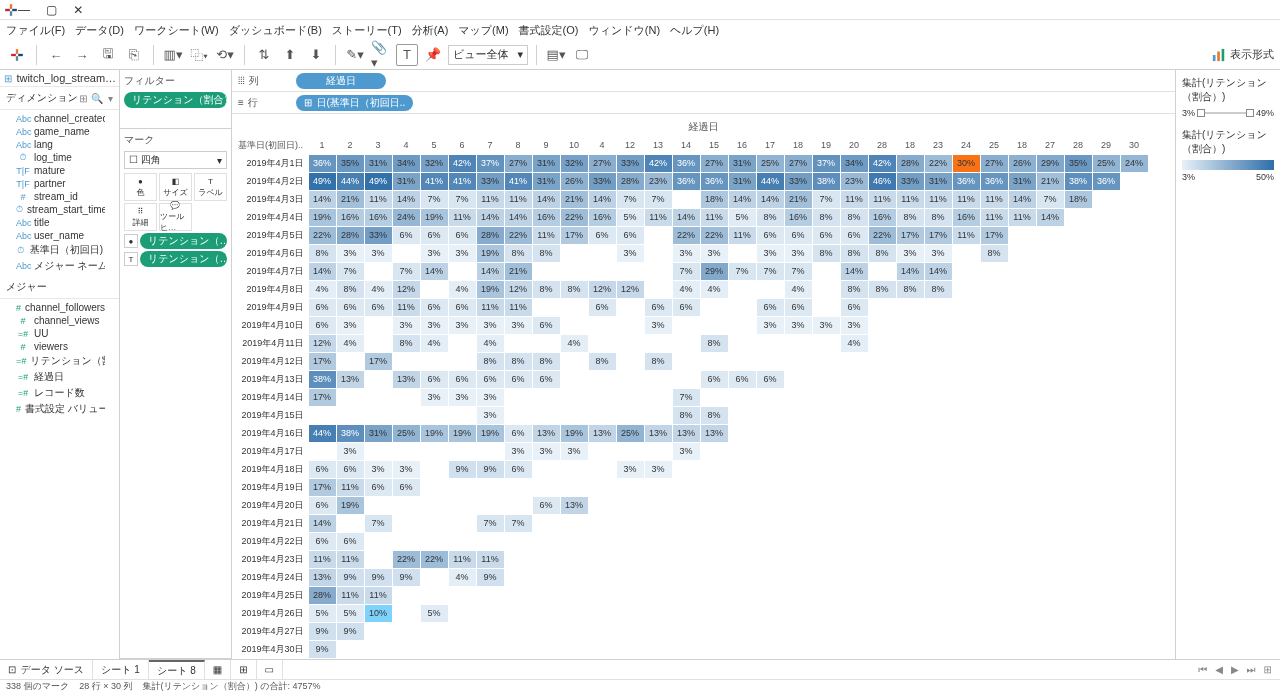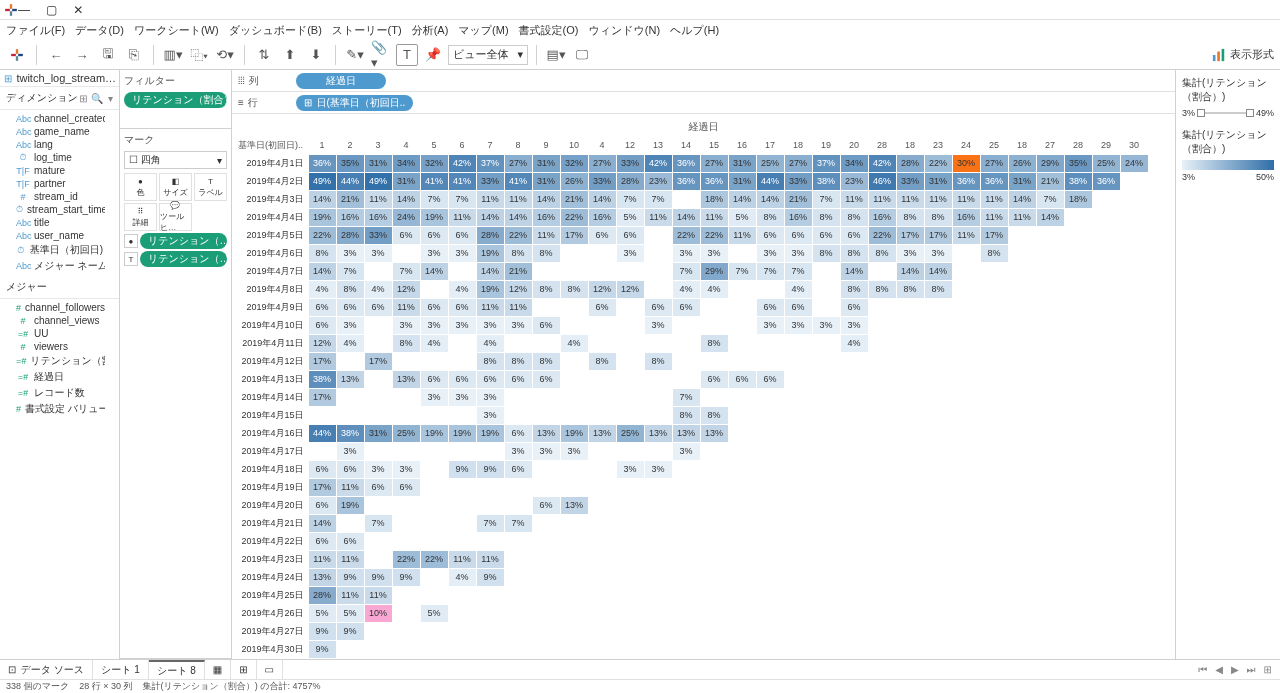--- a/index.html
+++ b/index.html
@@ -1228,21 +1228,21 @@
               <td class="cell"></td>
               <td class="cell"></td>
               <td class="cell"></td>
             </tr>
           </tbody>
           <tbody>
             <tr>
               <td class="row-lbl">2019年4月26日</td>
               <td class="cell" style="background:rgb(224,235,245);color:#333">5%</td>
               <td class="cell" style="background:rgb(224,235,245);color:#333">5%</td>
-              <td class="cell" style="background:#f9a8d4;color:#333">10%</td>
+              <td class="cell" style="background:#7dd3fc;color:#333">10%</td>
               <td class="cell"></td>
               <td class="cell" style="background:rgb(224,235,245);color:#333">5%</td>
               <td class="cell"></td>
               <td class="cell"></td>
               <td class="cell"></td>
               <td class="cell"></td>
               <td class="cell"></td>
               <td class="cell"></td>
               <td class="cell"></td>
               <td class="cell"></td>

